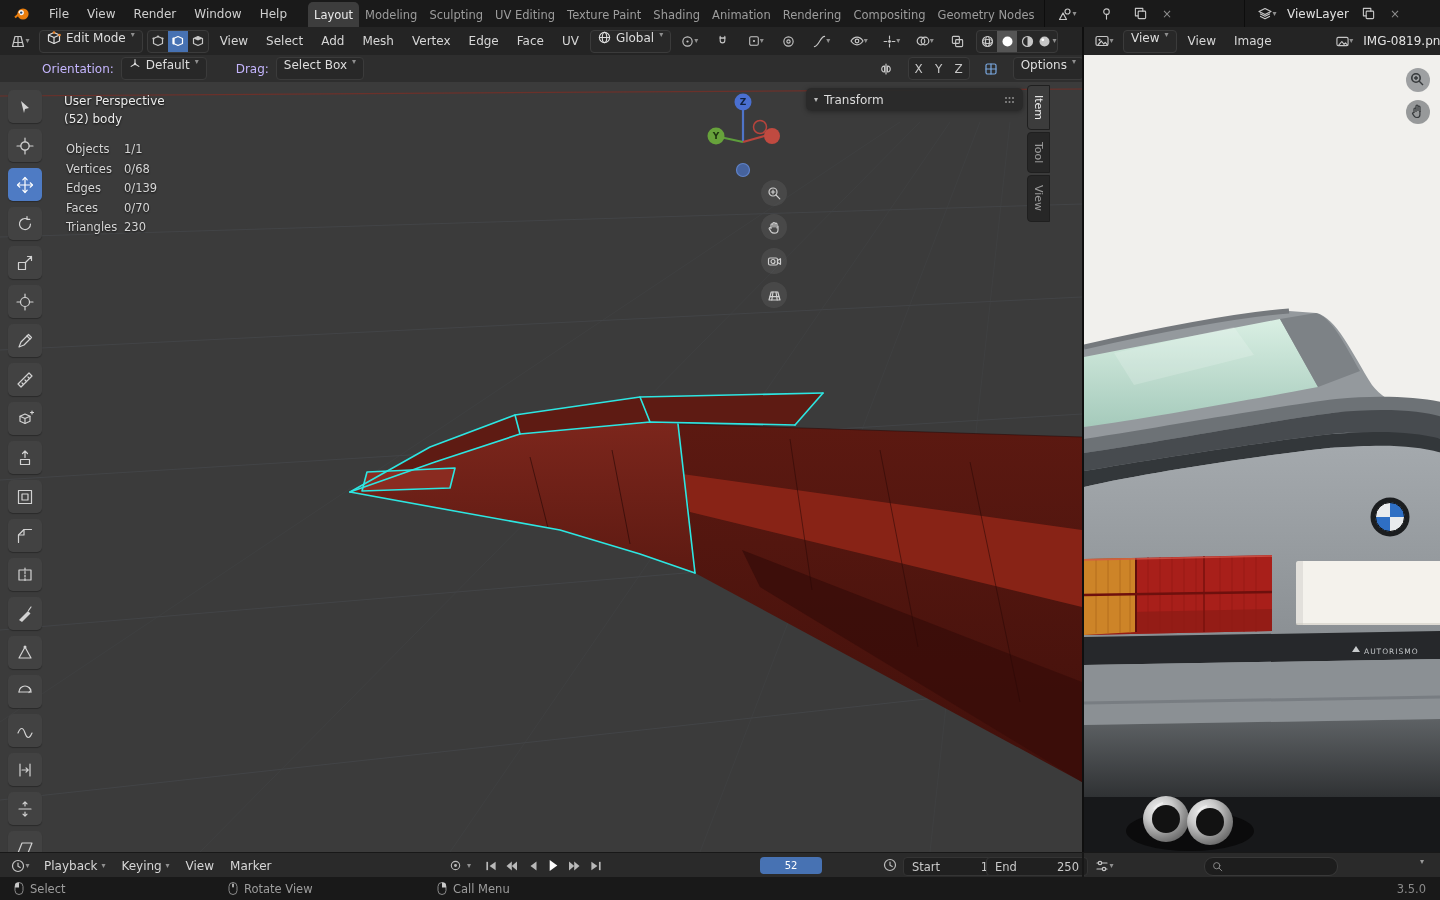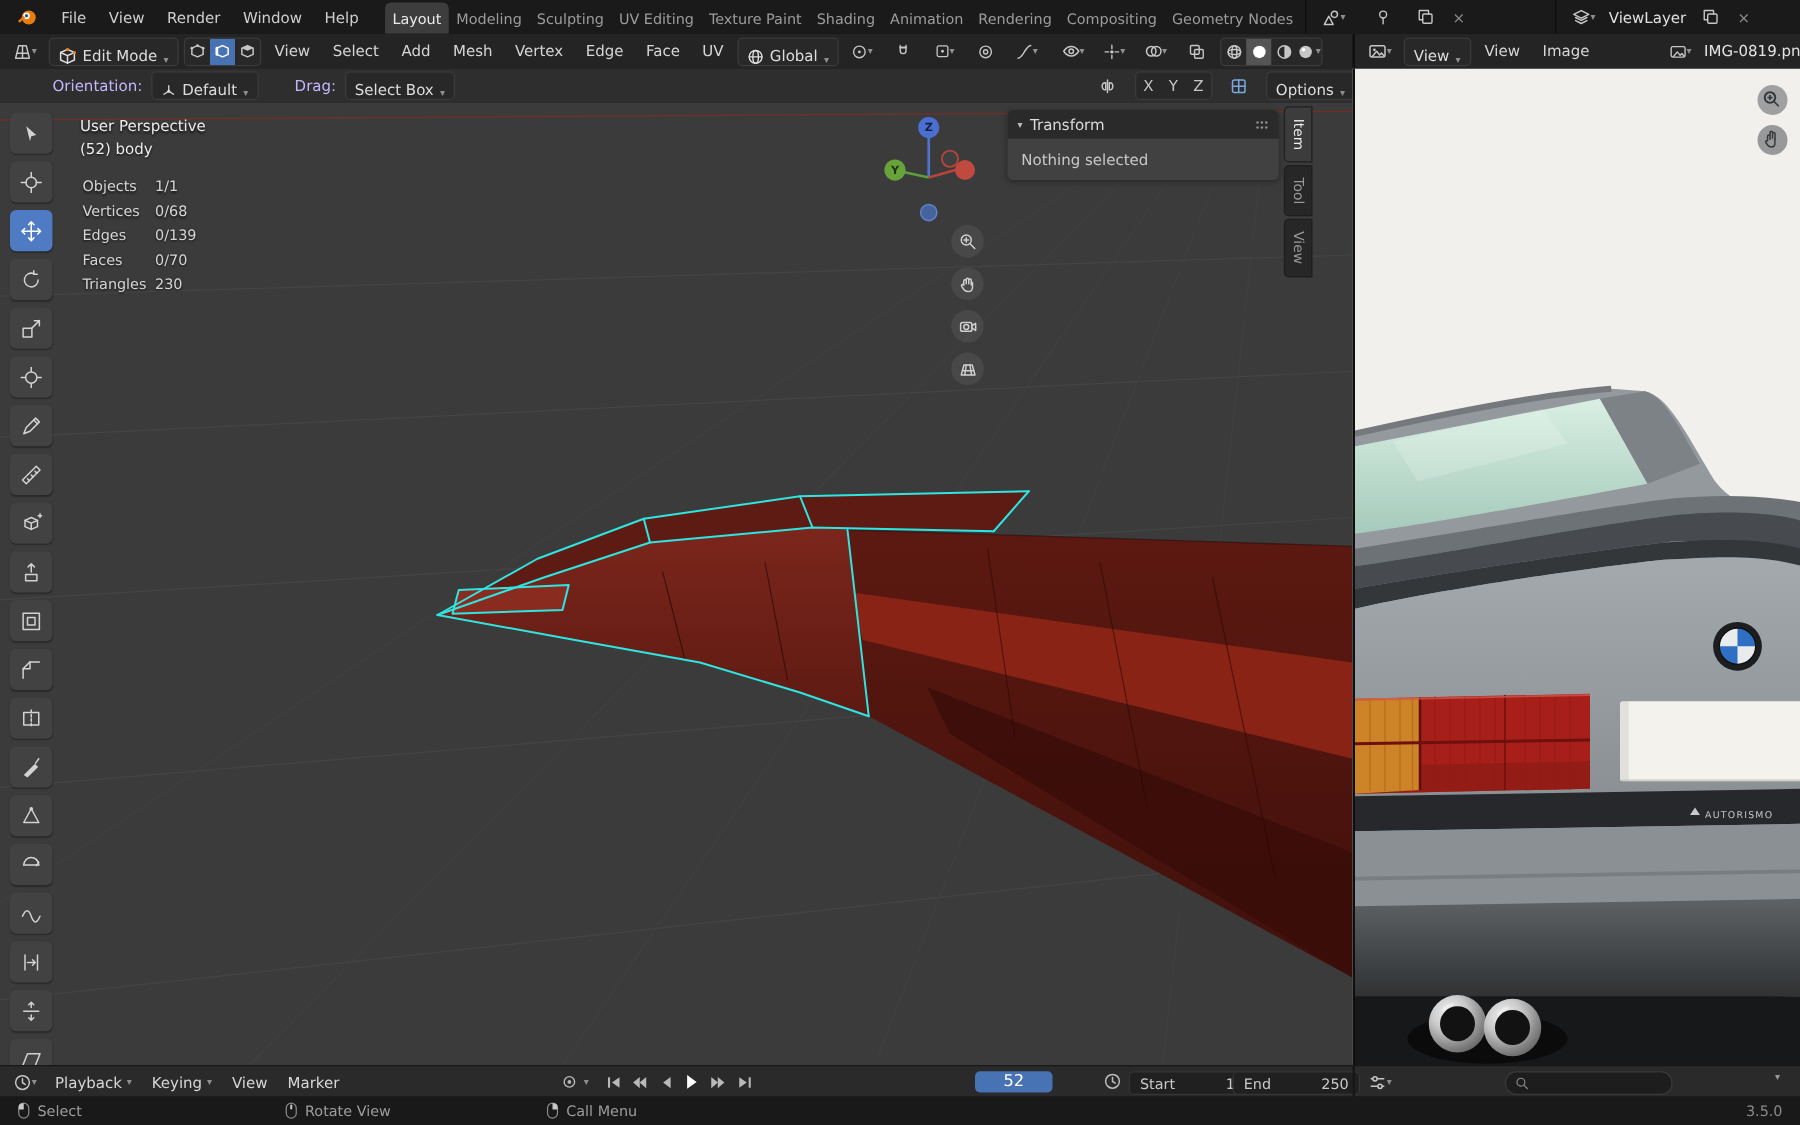--- a/index.html
+++ b/index.html
@@ -26,21 +26,21 @@
 
   
   .hrow2{position:absolute;left:0;top:27px;width:1082px;height:28px;background:#242424;
          display:flex;align-items:center;gap:4px;padding:0 6px;border-bottom:1px solid #1c1c1c}
   .hrow2-img{position:absolute;left:1082px;top:27px;width:358px;height:28px;background:#242424;
          border-left:2px solid #0f0f0f;border-bottom:1px solid #1c1c1c;
          display:flex;align-items:center;gap:4px;padding:0 6px}
   .hrow3{position:absolute;left:0;top:55px;width:1082px;height:27px;background:#2e2e2e;
          display:flex;align-items:center;gap:7px;padding-left:42px}
   .dd{background:#282828;border:1px solid #3b3b3b;border-radius:4px;height:21px;
-      display:inline-flex;align-items:flex-end;gap:5px;padding:0 7px;color:#dedede;white-space:nowrap}
+      display:inline-flex;align-items:flex-start;gap:5px;padding:0 7px;color:#dedede;white-space:nowrap}
   .mbtn{padding:0 7px;color:#d6d6d6;height:100%;display:flex;align-items:center;white-space:nowrap}
   .ibtn{min-width:25px;height:21px;border-radius:4px;display:flex;align-items:center;
         justify-content:center;color:#c6c6c6;padding:0 2px}
   .segmented{display:flex;background:#282828;border:1px solid #3b3b3b;border-radius:4px;overflow:hidden}
   .seg{width:25px;height:21px;display:flex;align-items:center;justify-content:center;color:#c6c6c6}
   .seg.on{background:#4772b3;color:#fff}
   .seg.lit{background:#555;color:#fff}
   .label{color:#c4b5fd;white-space:nowrap}
   .spacer{flex:1}
 
@@ -76,22 +76,22 @@
   .image-area{position:absolute;left:1082px;top:55px;width:358px;height:797px;
               border-left:2px solid #0f0f0f;background:#f1f0ed;overflow:hidden}
 
   
   .timeline{position:absolute;left:0;top:852px;width:1440px;height:25px;background:#2a2a2a;
             border-top:1px solid #181818}
   .tl-left{position:absolute;left:6px;top:0;height:25px;display:flex;align-items:center;gap:2px}
   .transport{position:absolute;left:446px;top:3px;display:flex;align-items:center;gap:2px}
   .tbtn{width:19px;height:19px;display:flex;align-items:center;justify-content:center;color:#b9b9b9}
   .tbtn.play{color:#fff}
-  .frame-field{position:absolute;left:780px;top:4px;width:62px;height:17px;background:#4772b3;
-               border-radius:4px;color:#fff;display:flex;align-items:center;justify-content:center;font-size:13px}
+  .frame-field{position:absolute;left:760px;top:4px;width:62px;height:17px;background:#4772b3;
+               border-radius:4px;color:#fff;display:flex;align-items:center;justify-content:center;font-size:10px}
   .clock-i{position:absolute;left:883px;top:5px;color:#bdbdbd}
   .rng{position:absolute;top:4px;height:17px;background:#202020;border:1px solid #343434;border-radius:4px;
        display:flex;align-items:center;justify-content:space-between;padding:0 8px;color:#c9c9c9;font-size:11.5px}
   .tl-div{position:absolute;left:1082px;top:0;width:2px;height:25px;background:#171717}
   .tl-right-icon{position:absolute;left:1090px;top:2px}
   .searchbox{position:absolute;left:1204px;top:4px;width:118px;height:17px;background:#1d1d1d;
              border:1px solid #383838;border-radius:9px;display:flex;align-items:center;gap:5px;
              padding:0 7px;color:#8a8a8a}
   .searchbox input{background:transparent;border:none;outline:none;color:#bbb;width:80px;font-size:11px}
   .tl-chev{position:absolute;left:1420px;top:5px;color:#9a9a9a}
@@ -740,23 +740,20 @@
               <g fill="#8f8f8f">
                 <circle cx="2" cy="3" r="1"></circle>
                 <circle cx="5.5" cy="3" r="1"></circle>
                 <circle cx="9" cy="3" r="1"></circle>
                 <circle cx="2" cy="7" r="1"></circle>
                 <circle cx="5.5" cy="7" r="1"></circle>
                 <circle cx="9" cy="7" r="1"></circle>
               </g>
             </svg>
           </span>
-      </div>
-      <div class="bd">
-        <span>Nothing selected</span>
       </div>
     </div>
 
     <div class="side-tabs">
       <div class="stab active">Item</div>
       <div class="stab">Tool</div>
       <div class="stab">View</div>
     </div>
   </div>
 

